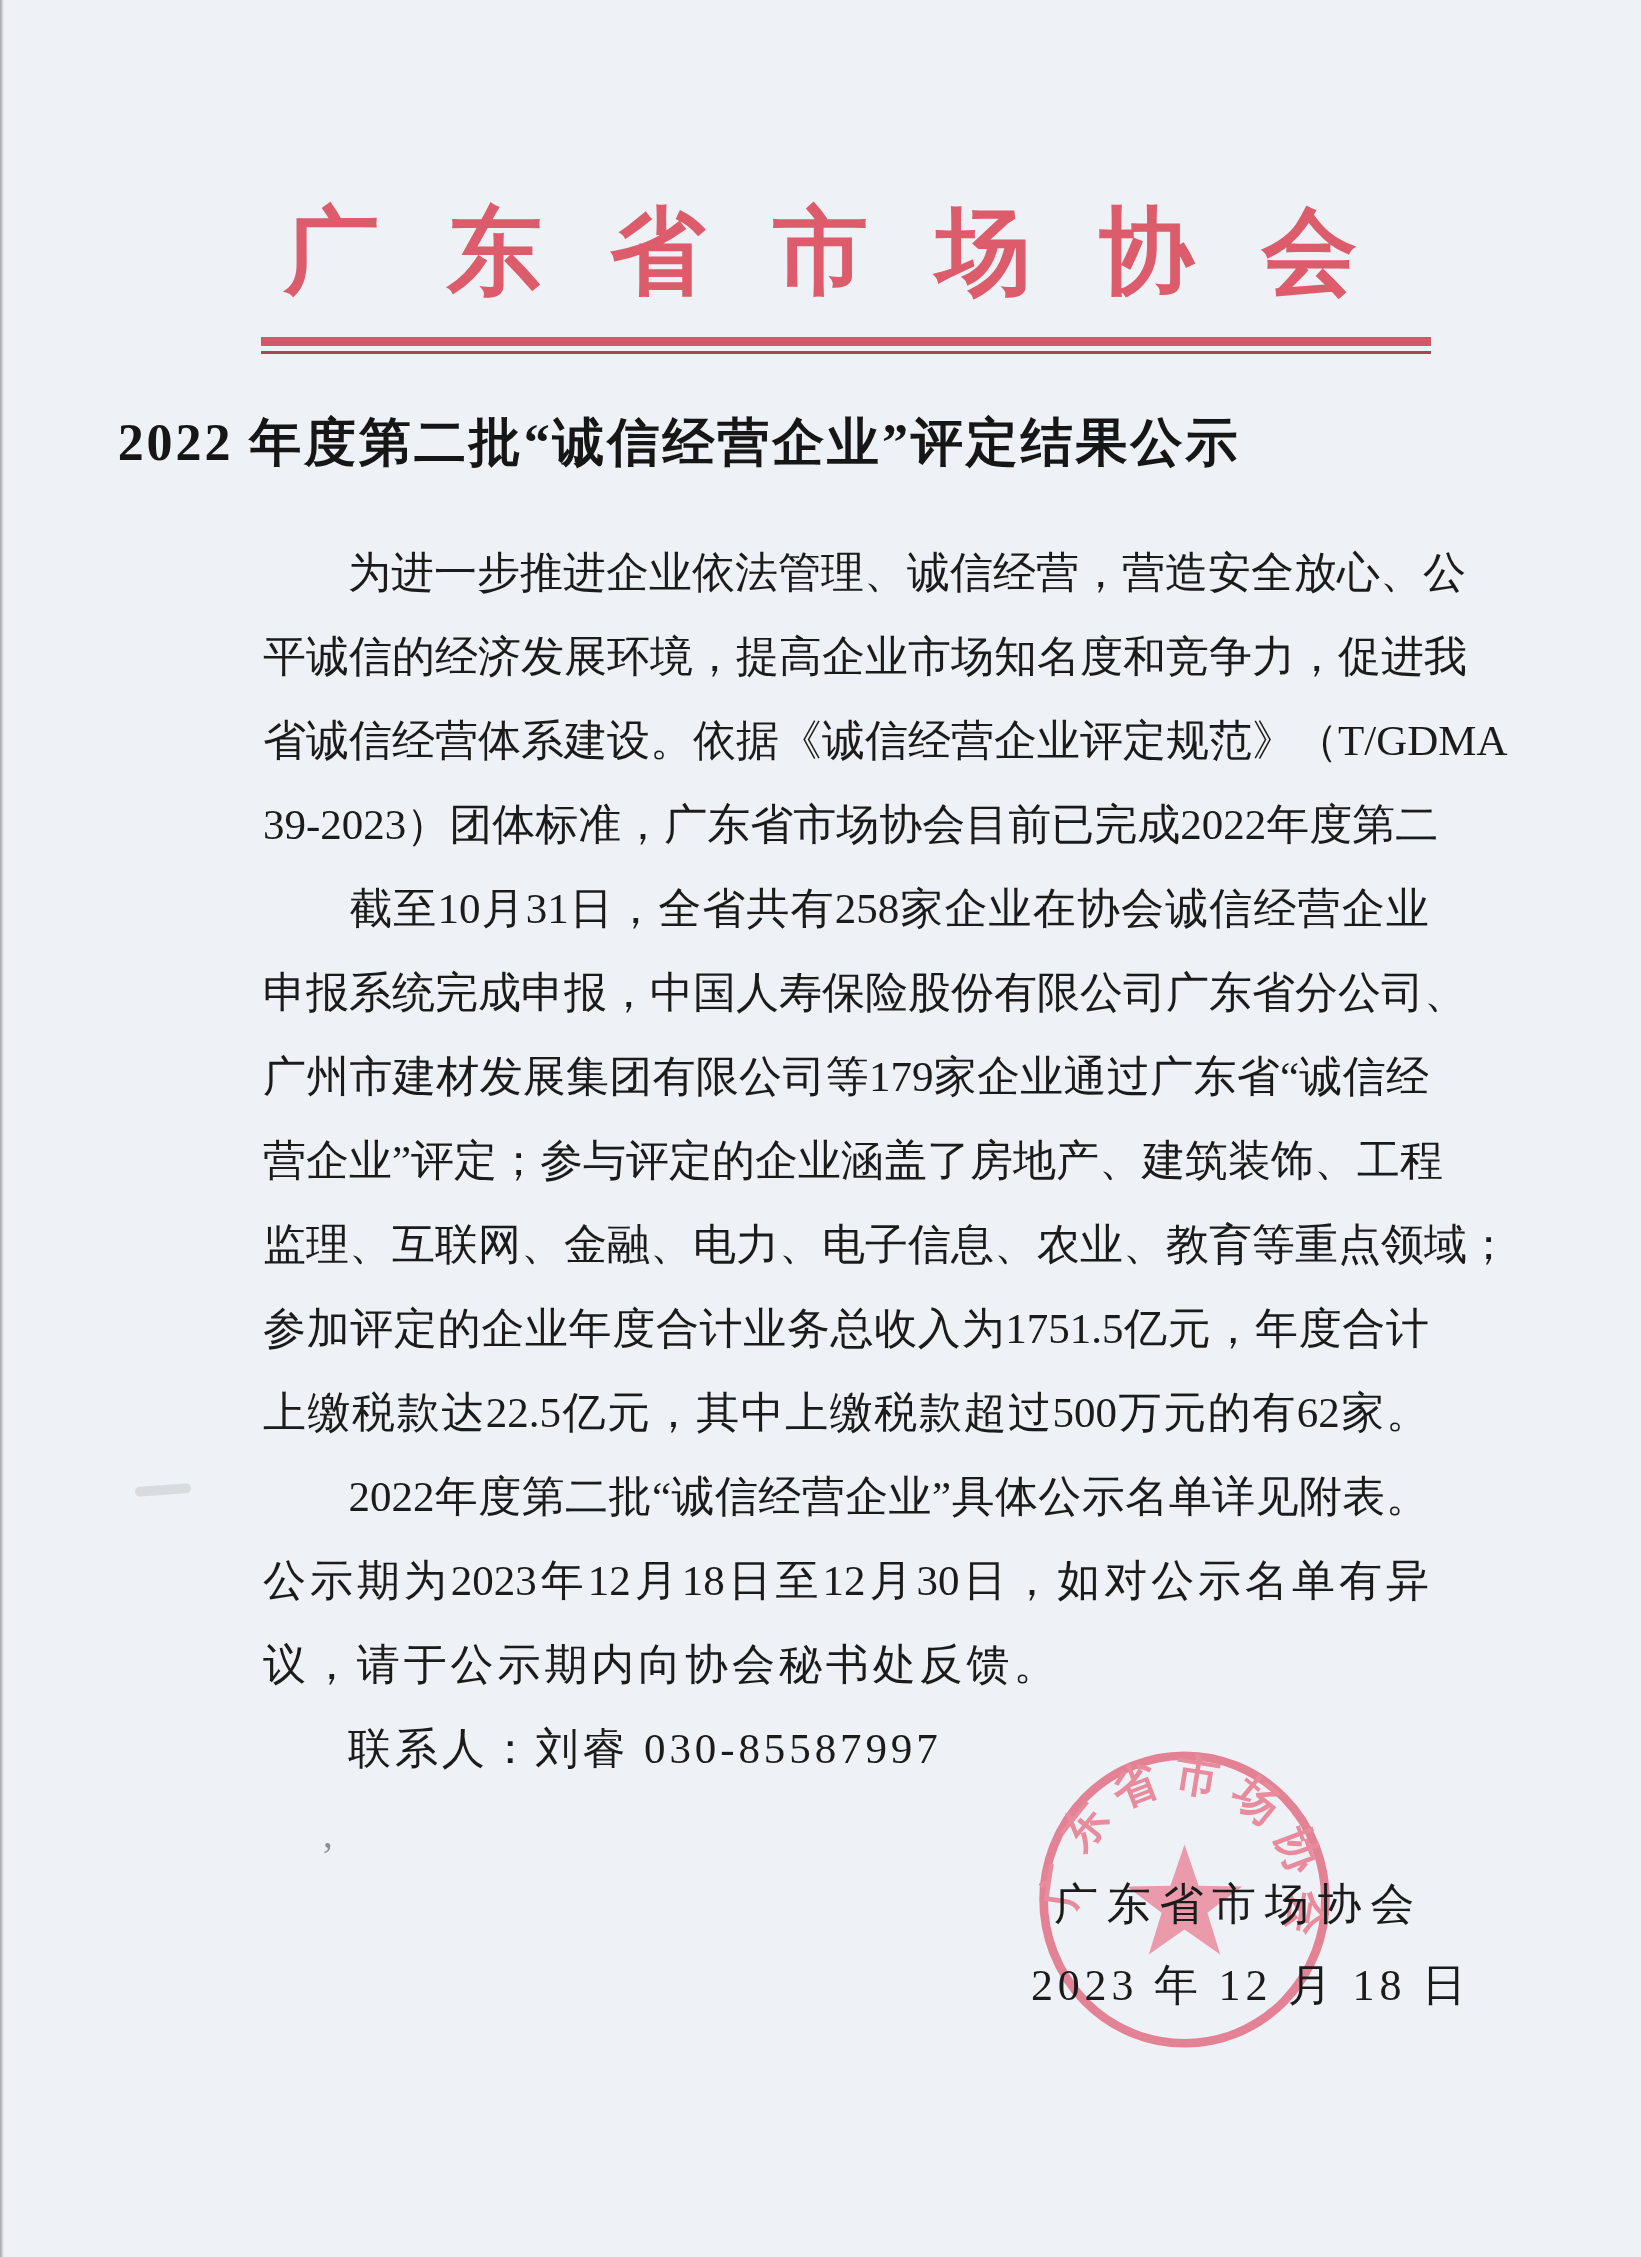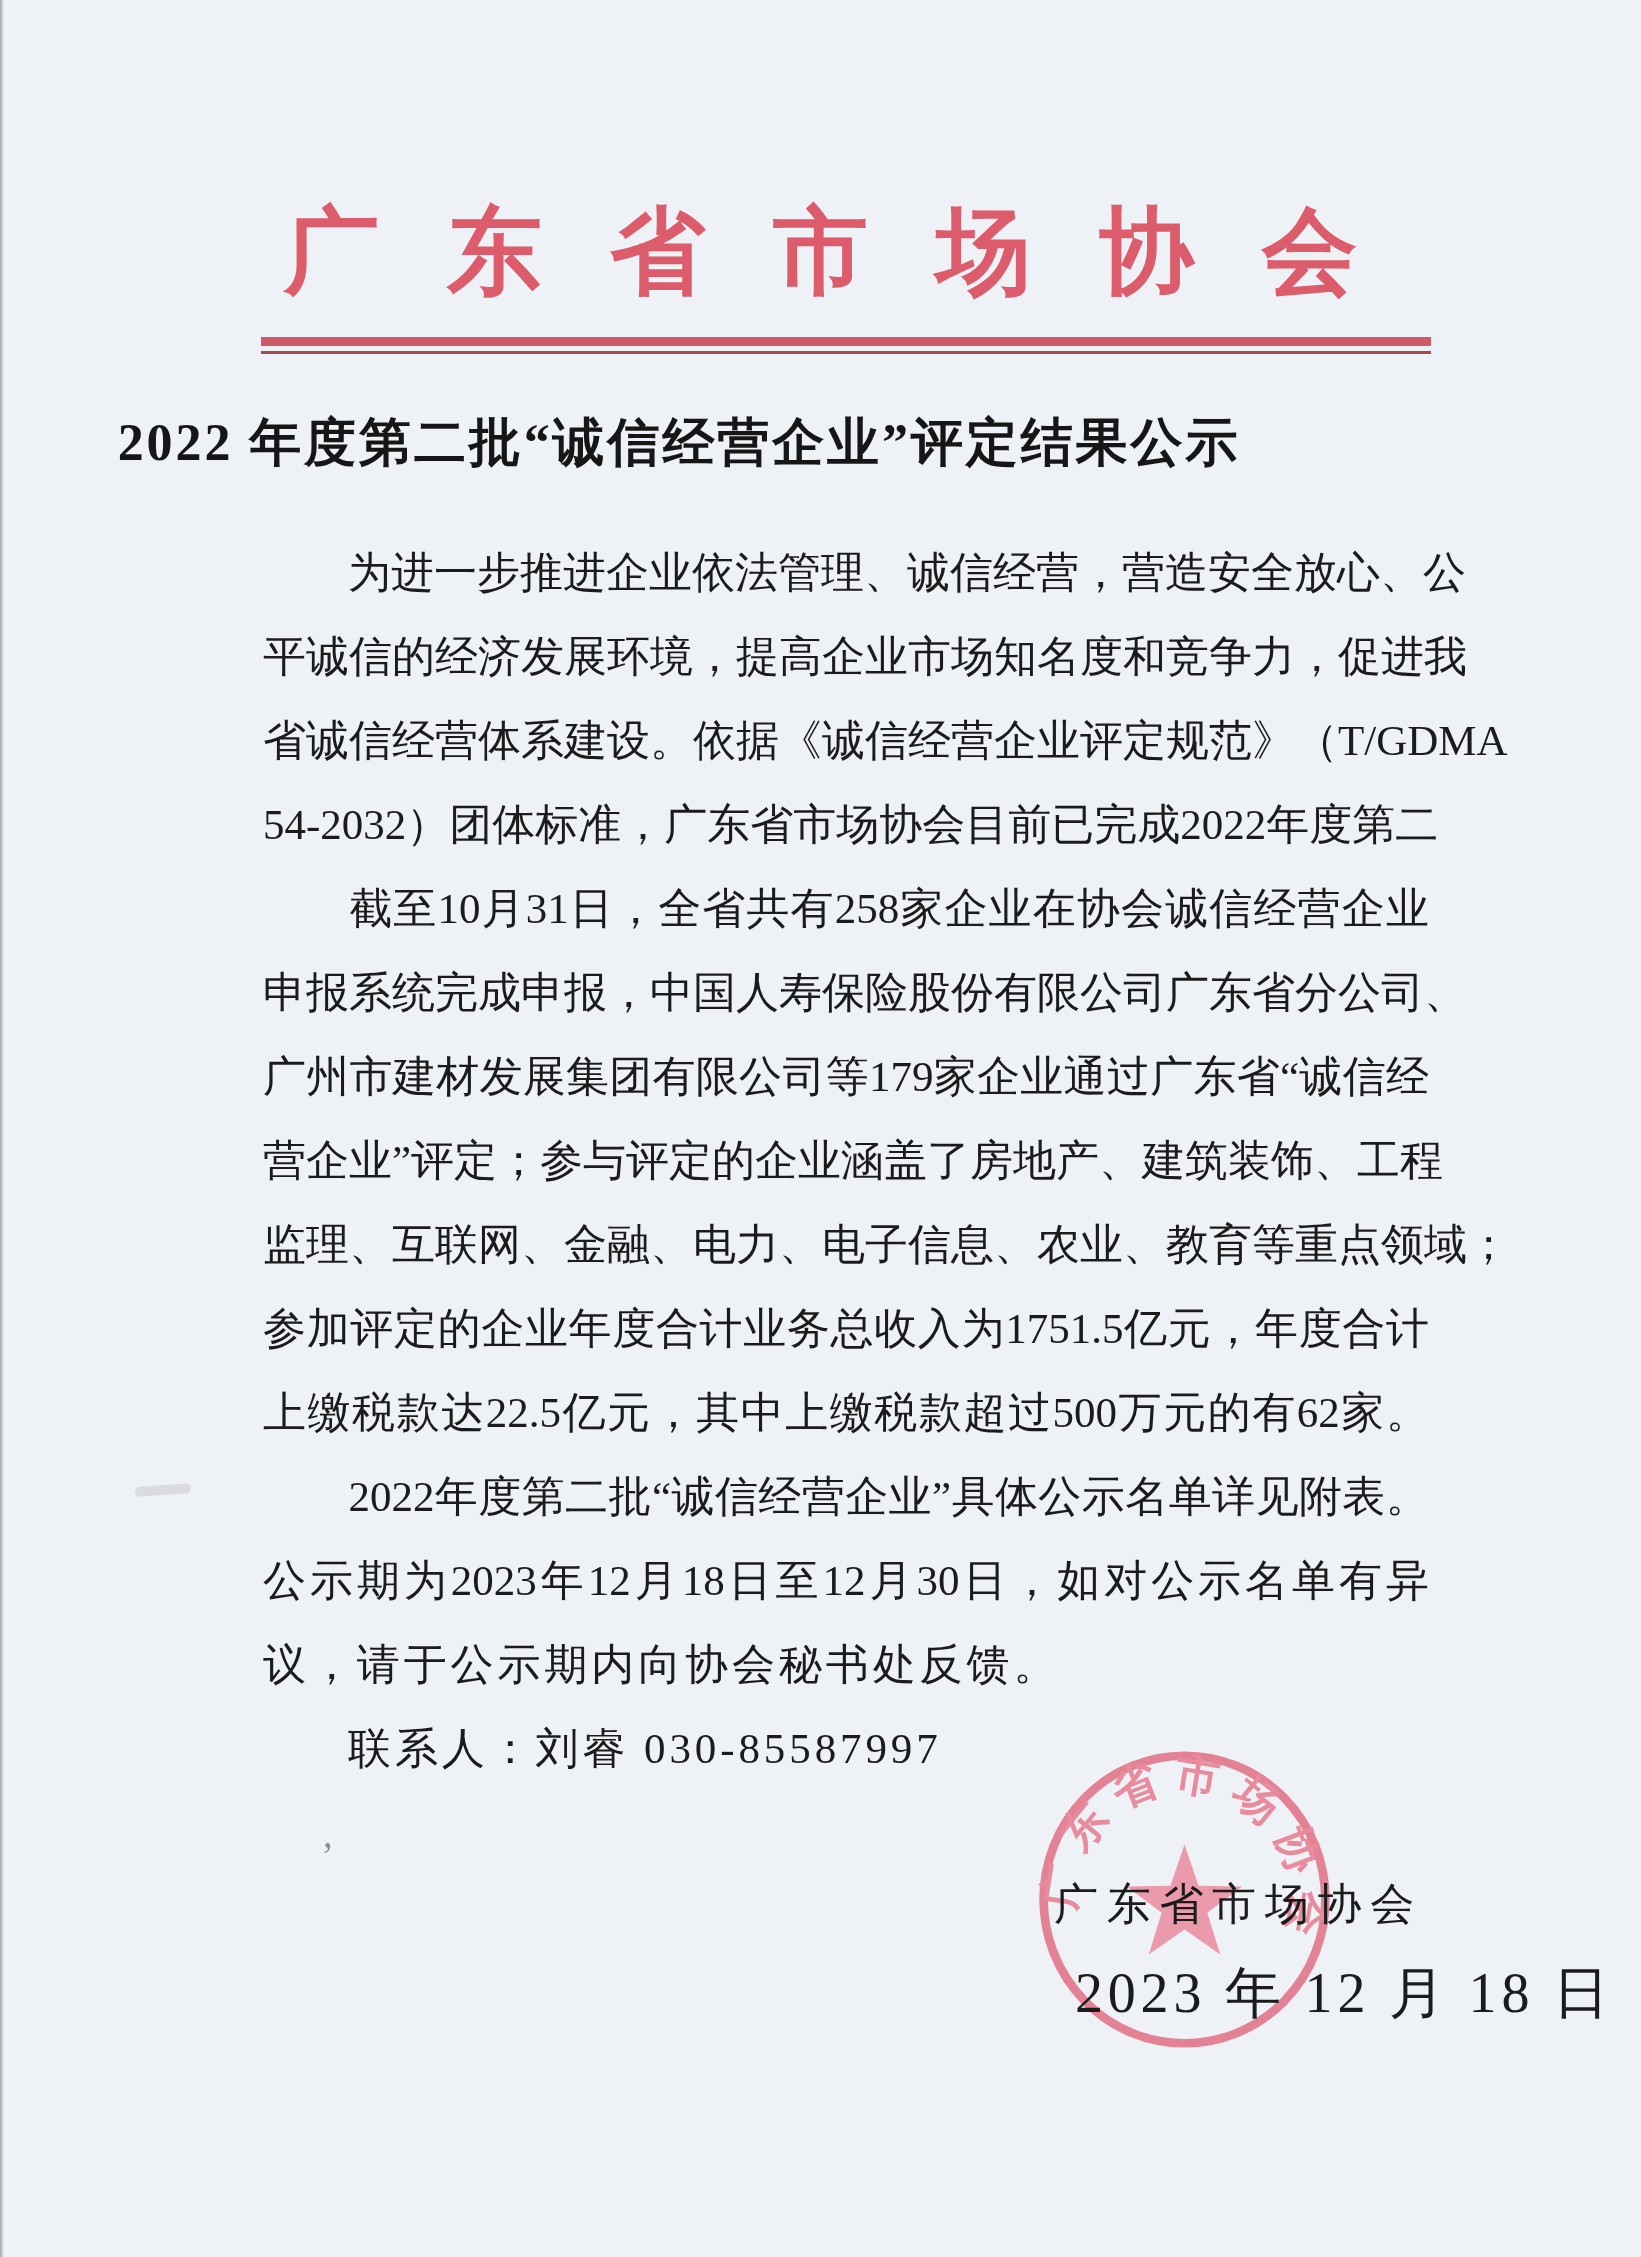--- a/index.html
+++ b/index.html
@@ -59,22 +59,22 @@
   .line.j span{line-height:84px;}
   .line .sp{display:inline-block;width:85px;flex:0 0 85px;}
   .line.plain{letter-spacing:3.9px;}
   .line.plain.indent{text-indent:85px;}
   
   .sig-org{
     position:absolute;left:1054px;top:1875px;
     font-size:44px;letter-spacing:8.7px;white-space:nowrap;z-index:3;
   }
   .sig-date{
-    position:absolute;left:1075px;top:1956px;
-    font-size:56px;letter-spacing:4.8px;white-space:nowrap;z-index:3;font-family:Liberation Serif, serif;
+    position:absolute;left:1031px;top:1956px;
+    font-size:44px;letter-spacing:4.8px;white-space:nowrap;z-index:3;font-family:Liberation Serif, serif;
   }
   .seal{
     position:absolute;left:1033px;top:1748px;width:303px;height:303px;
     z-index:2;opacity:.92;
   }
 </style>
 </head>
 <body>
 
 <div class="page">
@@ -170,21 +170,21 @@
         <span>业</span>
         <span>评</span>
         <span>定</span>
         <span>规</span>
         <span>范</span>
         <span>》</span>
         <span>（</span>
         <span>T/GDMA</span>
       </div>
     <div class="line j">
-        <span>54-2032</span>
+        <span>39-2023</span>
         <span>）</span>
         <span>团</span>
         <span>体</span>
         <span>标</span>
         <span>准</span>
         <span>，</span>
         <span>广</span>
         <span>东</span>
         <span>省</span>
         <span>市</span>

